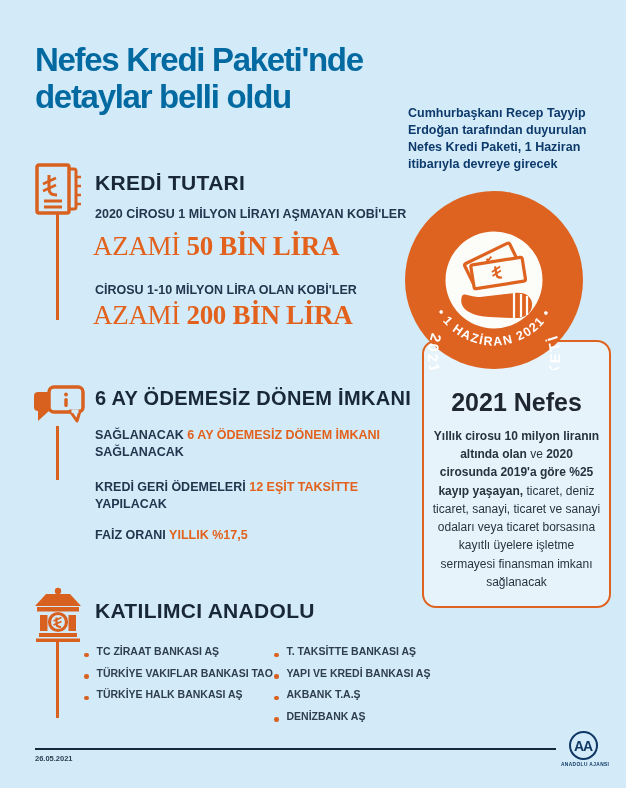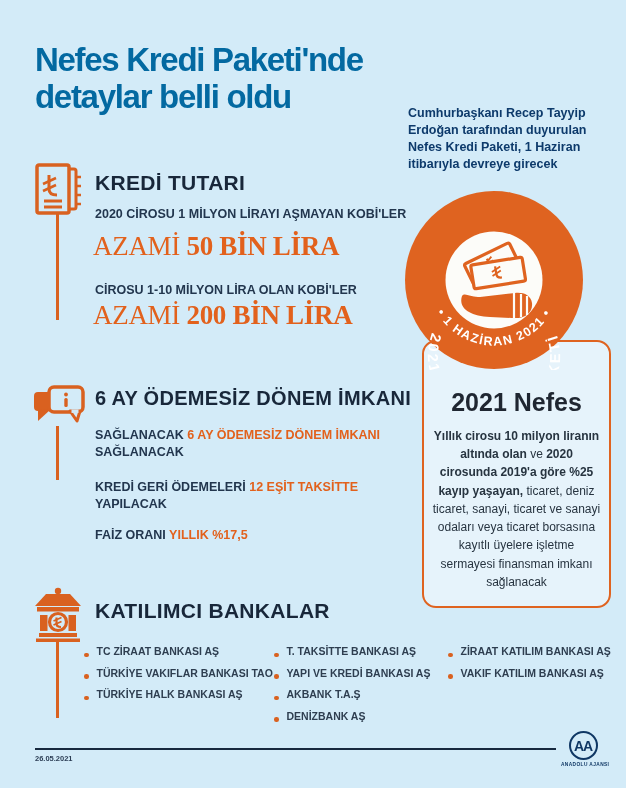--- a/index.html
+++ b/index.html
@@ -119,21 +119,21 @@
     <rect x="6" y="21" width="42" height="4.5" fill="#d96120"></rect>
     <rect x="9" y="29" width="7.5" height="16" fill="#d96120"></rect>
     <rect x="37.5" y="29" width="7.5" height="16" fill="#d96120"></rect>
     <circle cx="27" cy="36" r="8.5" fill="none" stroke="#d96120" stroke-width="3.2"></circle>
     <path d="M25.5 31.5 v6 q0 3.5 4.5 3.5" stroke="#d96120" stroke-width="2.2" fill="none"></path>
     <path d="M22.5 35 l8 -3.5 M22.5 39 l8 -3.5" stroke="#d96120" stroke-width="1.8" fill="none"></path>
     <rect x="8" y="47" width="38" height="4" fill="#d96120"></rect>
     <rect x="5" y="52.5" width="44" height="3.5" fill="#d96120"></rect>
   </svg>
   <div class="abs pole" style="top:640px;height:78px"></div>
-  <div class="abs sec-head" style="left:95px;top:599px;font-size:21px">KATILIMCI BANKALAR</div>
+  <div class="abs sec-head" style="left:95px;top:599px;font-size:21px">KATILIMCI ANADOLU</div>
 
   <div class="abs banks-col" style="left:84px;top:645px">
     <div class="bank">
         <span class="dot"></span>
         <span class="label">TC ZİRAAT BANKASI AŞ</span>
       </div>
     <div class="bank">
         <span class="dot"></span>
         <span class="label">TÜRKİYE VAKIFLAR BANKASI TAO</span>
       </div>
@@ -153,30 +153,20 @@
       </div>
     <div class="bank">
         <span class="dot"></span>
         <span class="label">AKBANK T.A.Ş</span>
       </div>
     <div class="bank">
         <span class="dot"></span>
         <span class="label">DENİZBANK AŞ</span>
       </div>
   </div>
-  <div class="abs banks-col" style="left:448px;top:645px">
-    <div class="bank">
-        <span class="dot"></span>
-        <span class="label">ZİRAAT KATILIM BANKASI AŞ</span>
-      </div>
-    <div class="bank">
-        <span class="dot"></span>
-        <span class="label">VAKIF KATILIM BANKASI AŞ</span>
-      </div>
-  </div>
 
   <div class="abs rule"></div>
   <div class="abs date">26.05.2021</div>
   <div class="abs aa">
     <div class="aa-circle">AA</div>
     <div class="aa-label">ANADOLU AJANSI</div>
   </div>
 
 </div>
 

